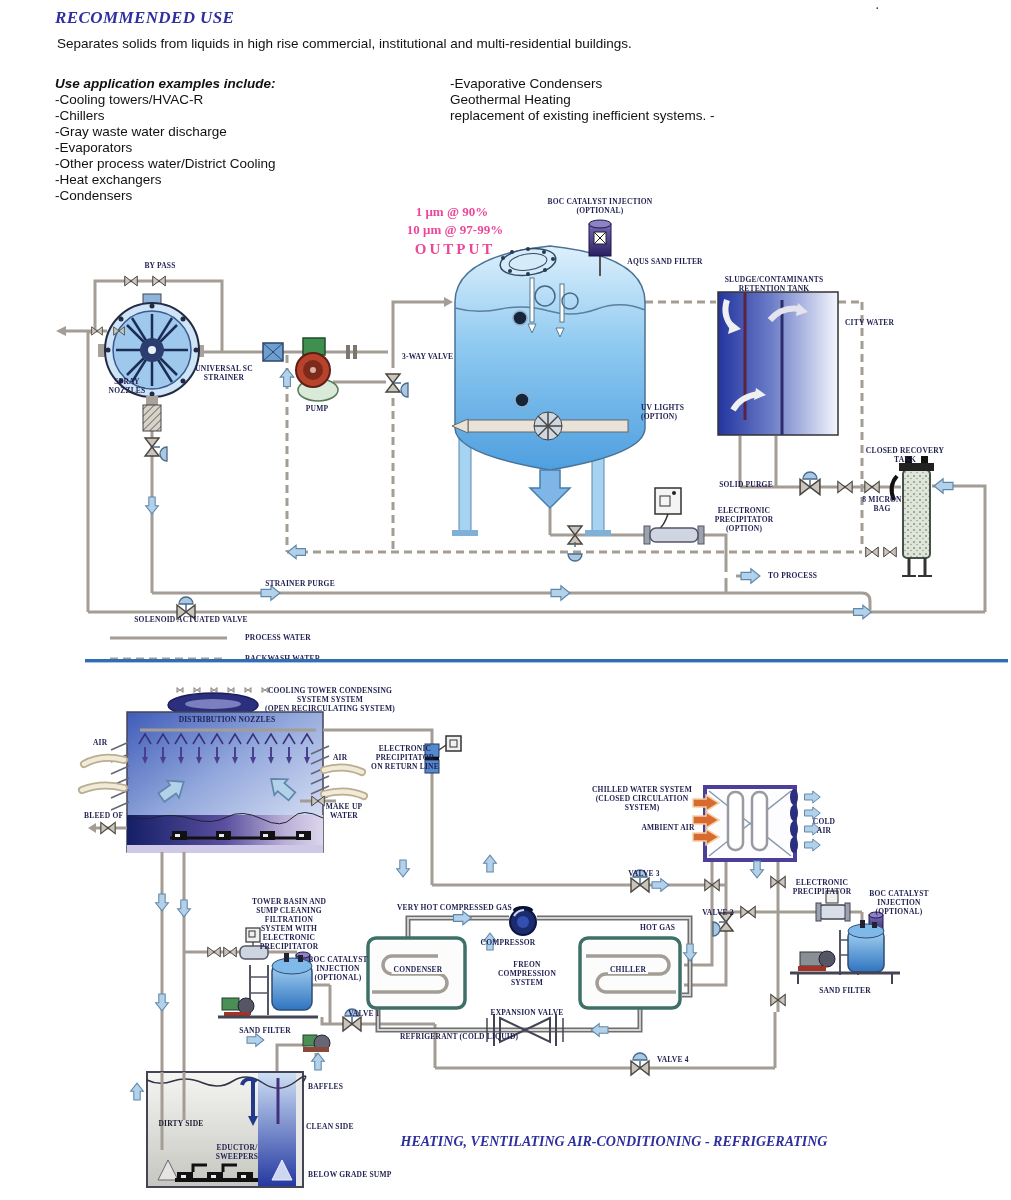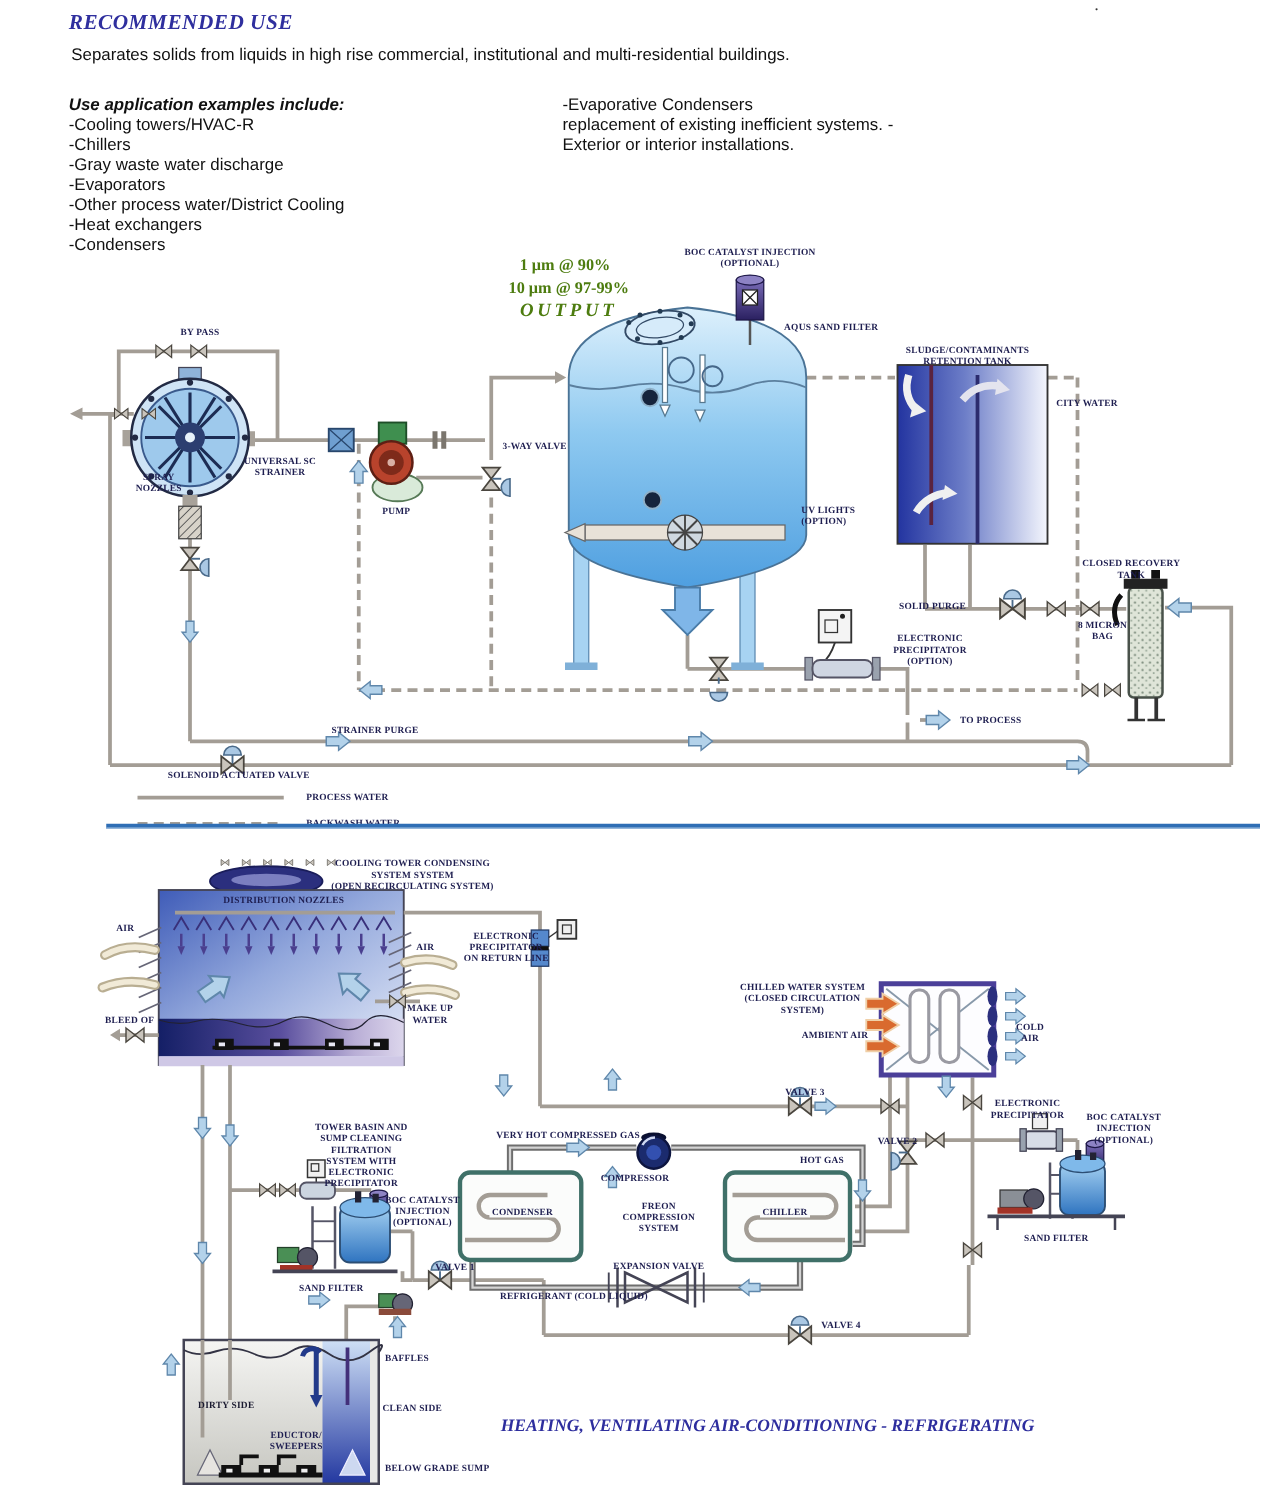--- a/index.html
+++ b/index.html
@@ -7,22 +7,22 @@
         font-family:"Liberation Sans",sans-serif;}
   .title{position:absolute;left:55px;top:8px;font:700 italic 17px "Liberation Serif",serif;
          color:#2f2f9e;letter-spacing:.4px;}
   .intro{position:absolute;left:57px;top:36px;font:13.5px "Liberation Sans",sans-serif;color:#111;}
   .col{position:absolute;font:13.5px "Liberation Sans",sans-serif;color:#111;}
   .col .li{height:16px;line-height:16px;white-space:nowrap;}
   .list-title{font:700 italic 13.5px "Liberation Sans",sans-serif;height:16px;line-height:16px;}
   .lbl{position:absolute;font:700 7.5px/1.2 "Liberation Serif",serif;color:#1e1e50;
        text-align:center;transform:translateX(-50%);white-space:pre-line;letter-spacing:.2px;}
   .lbl.la{transform:none;text-align:left;}
-  .out{position:absolute;transform:translateX(-50%);font:700 13px "Liberation Serif",serif;color:#4d7c0f;white-space:nowrap;}
-  .out.big{font-size:15px;letter-spacing:3px;font-style:italic;}
+  .out{position:absolute;transform:translateX(-50%);font:700 13px "Liberation Serif",serif;color:#ec4899;white-space:nowrap;}
+  .out.big{font-size:15px;letter-spacing:3px;}
   .cap{position:absolute;transform:translateX(-50%);font:700 italic 13.5px "Liberation Serif",serif;
        color:#2e2e9e;white-space:nowrap;}
   .cap.b{font-size:14px;margin-left:12px;}
   .divider{position:absolute;left:85px;top:659px;width:923px;height:3px;background:#2f6eb5;
            border-bottom:1px solid #a8c4e2;}
   .stray{position:absolute;left:876px;top:0px;font:700 10px "Liberation Serif",serif;color:#333;}
   svg{position:absolute;left:0;top:0;}
   .wbg{background:#fbfcfb;padding:0 2px;}
 </style>
 </head>
@@ -39,22 +39,22 @@
     <div class="li">-Cooling towers/HVAC-R</div>
     <div class="li">-Chillers</div>
     <div class="li">-Gray waste water discharge</div>
     <div class="li">-Evaporators</div>
     <div class="li">-Other process water/District Cooling</div>
     <div class="li">-Heat exchangers</div>
     <div class="li">-Condensers</div>
   </div>
   <div class="col" style="left:450px;top:76px">
     <div class="li">-Evaporative Condensers</div>
+    <div class="li">Geothermal Heating</div>
     <div class="li"> replacement of existing inefficient systems. -</div>
-    <div class="li">Exterior or interior installations.</div>
   </div>
 
   <svg width="1011" height="1200" viewBox="0 0 1011 1200">
     <defs>
       <linearGradient id="tankG" x1="0" y1="0" x2="0" y2="1">
         <stop offset="0" stop-color="#ddf0fc"></stop>
           <stop offset=".45" stop-color="#8ec9f0"></stop>
           <stop offset="1" stop-color="#4f9fe0"></stop>
       </linearGradient>
       <linearGradient id="retG" x1="0" y1="0" x2="1" y2="0">

